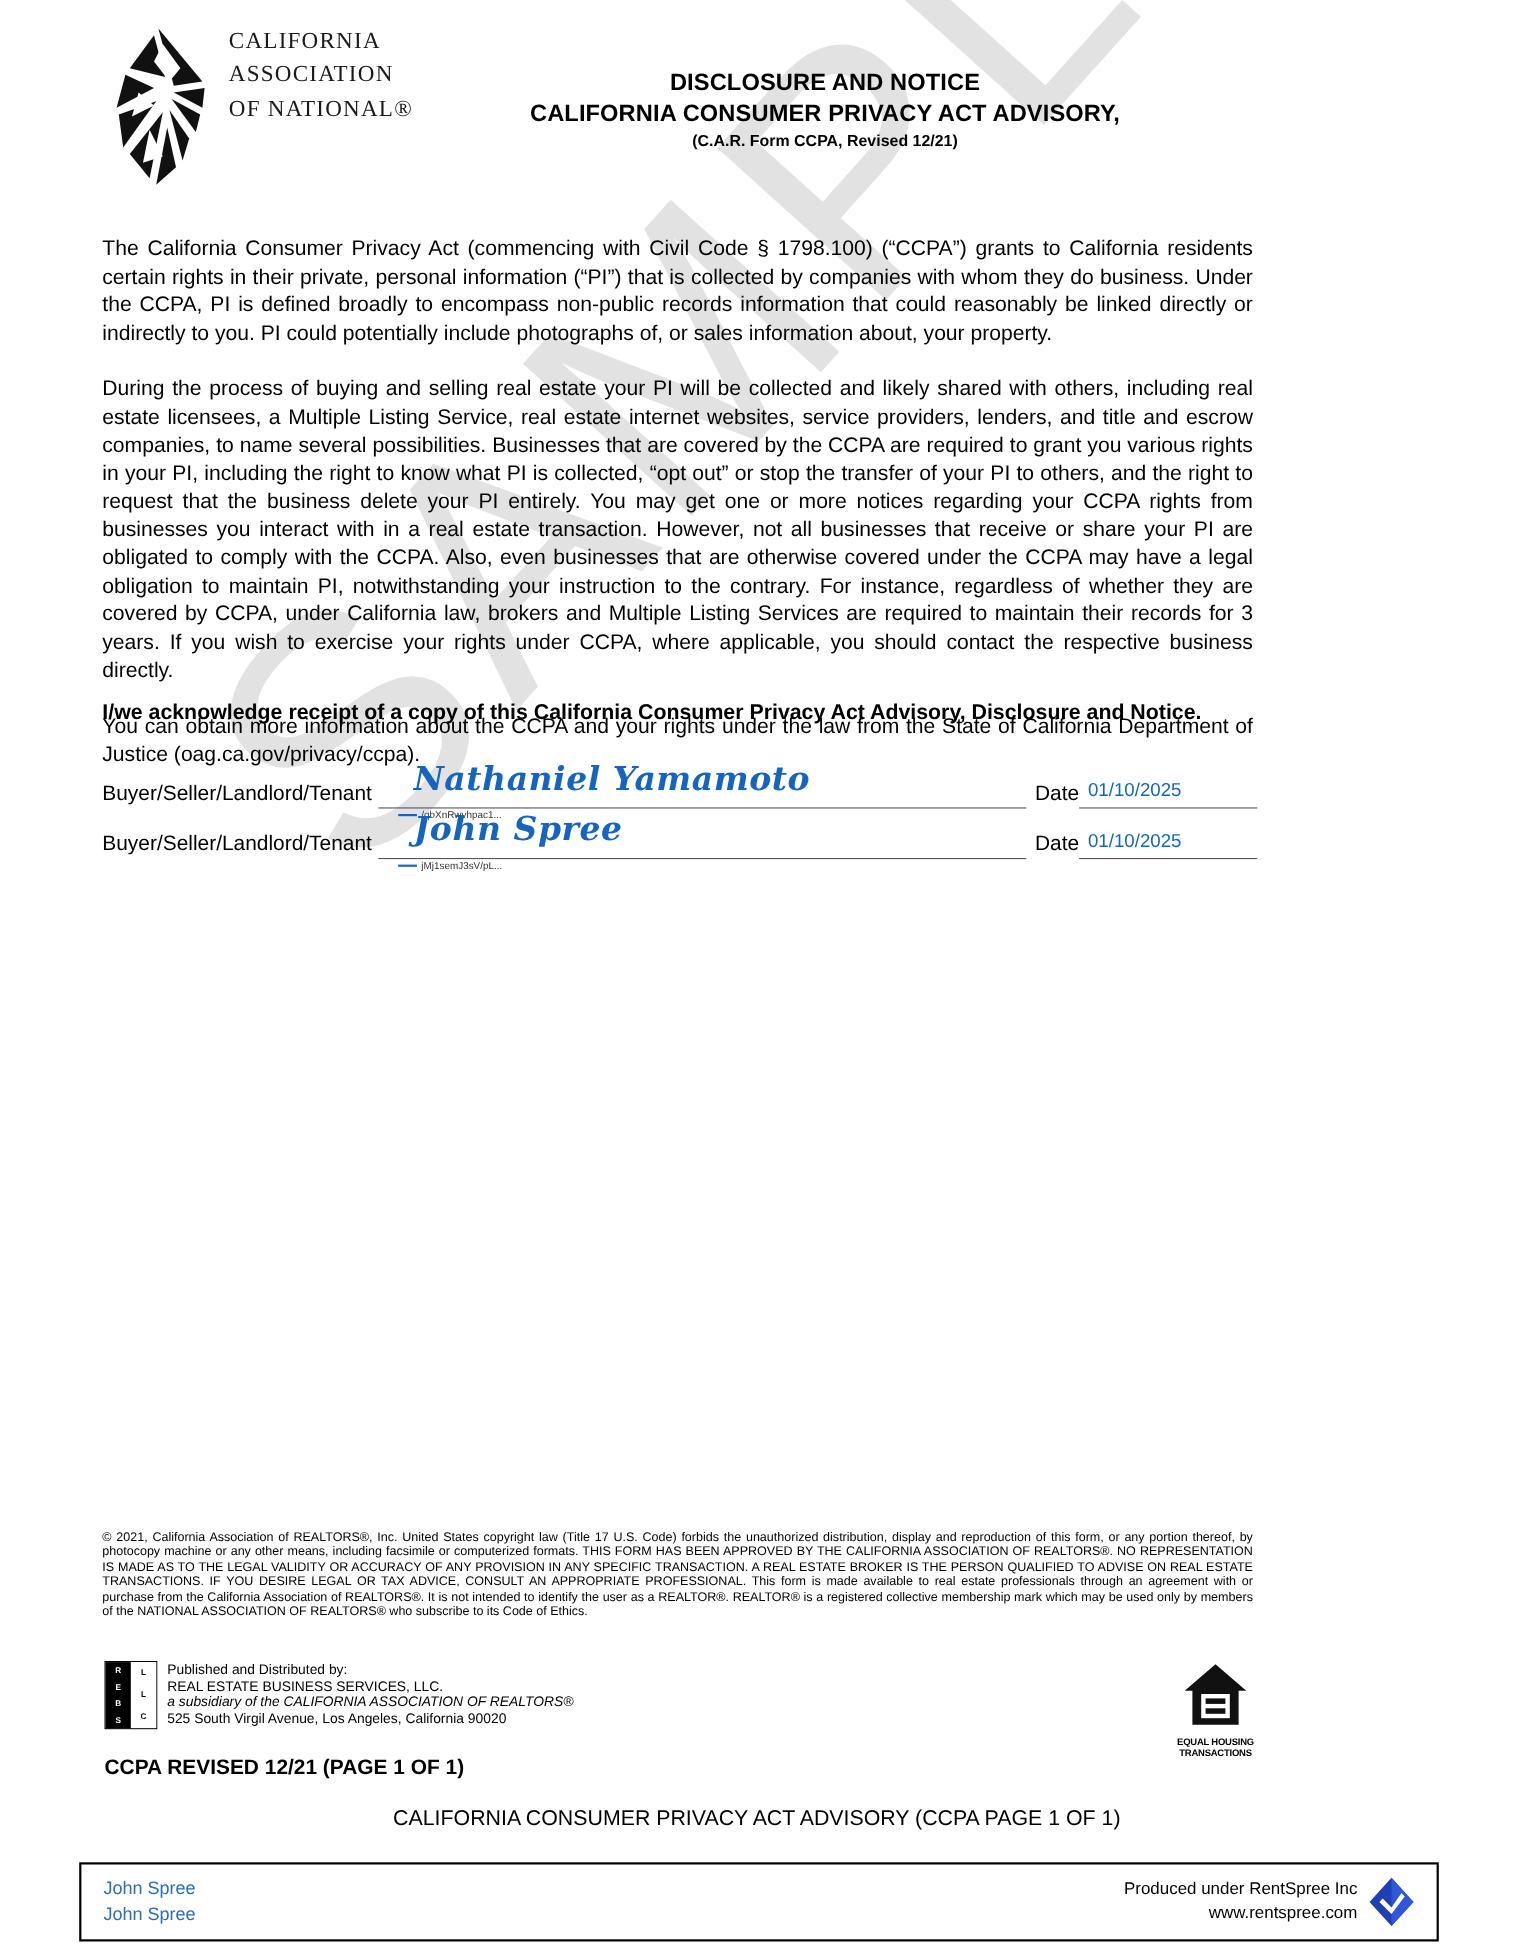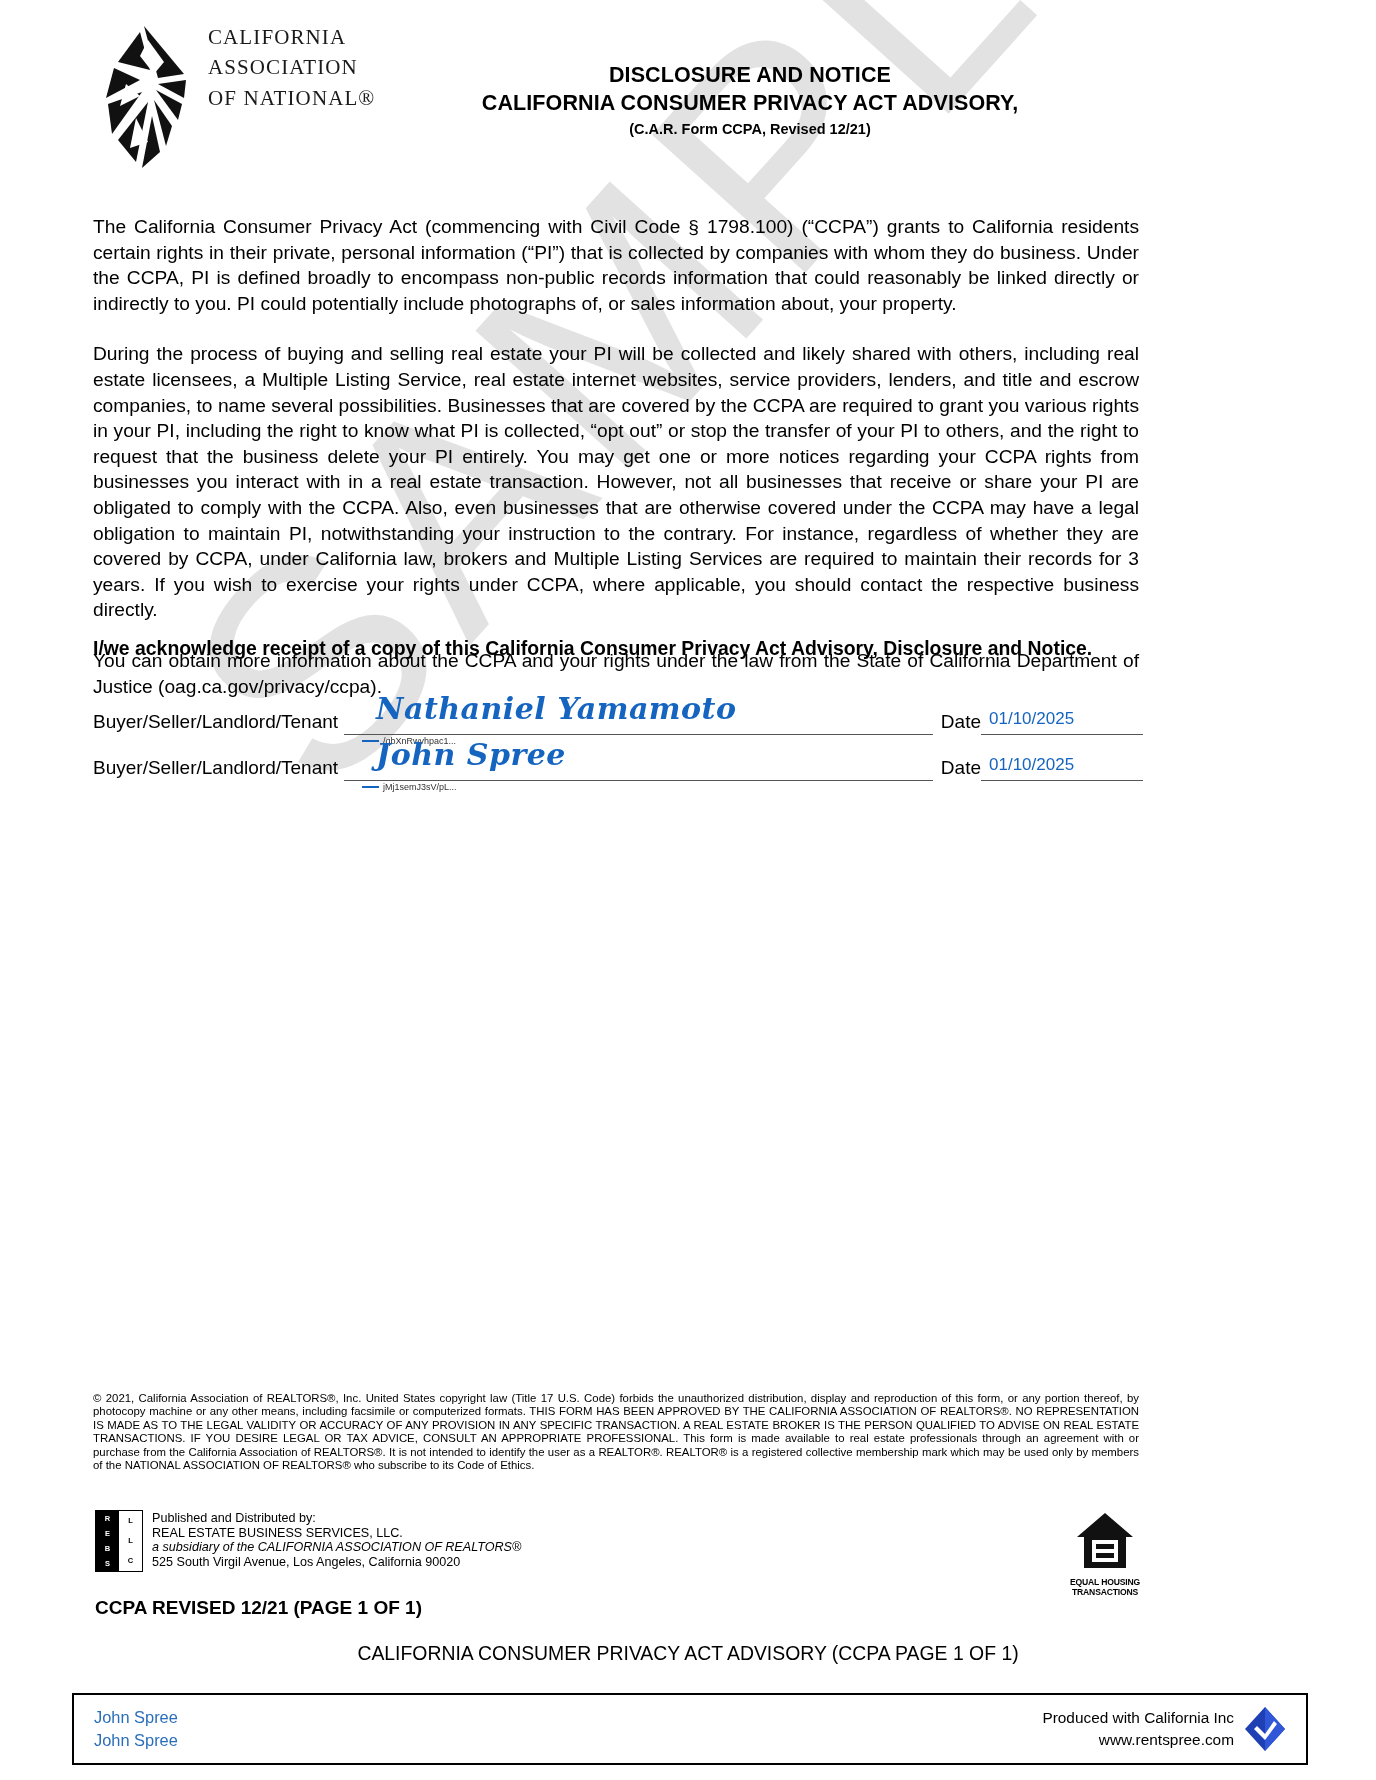--- a/index.html
+++ b/index.html
@@ -440,21 +440,21 @@
 
   <div class="bottom-title">CALIFORNIA CONSUMER PRIVACY ACT ADVISORY (CCPA PAGE 1 OF 1)</div>
 
   <div class="footer-bar">
     <div class="footer-left">
       <div>John Spree</div>
       <div>John Spree</div>
     </div>
     <div class="footer-right-wrap">
       <div class="footer-right">
-        <div>Produced with California Inc</div>
+        <div>Produced under RentSpree Inc</div>
         <div>www.rentspree.com</div>
       </div>
       <svg width="42" height="46" viewBox="0 0 42 46">
         <polygon points="21,1 41,23 21,45 1,23" fill="#1f3fb5"></polygon>
         <polygon points="21,1 41,23 21,45" fill="#2f57d8"></polygon>
         <path d="M13 20 L21 28 L30 15 L33 18 L21 34 L10 23 Z" fill="#ffffff"></path>
       </svg>
     </div>
   </div>
 

